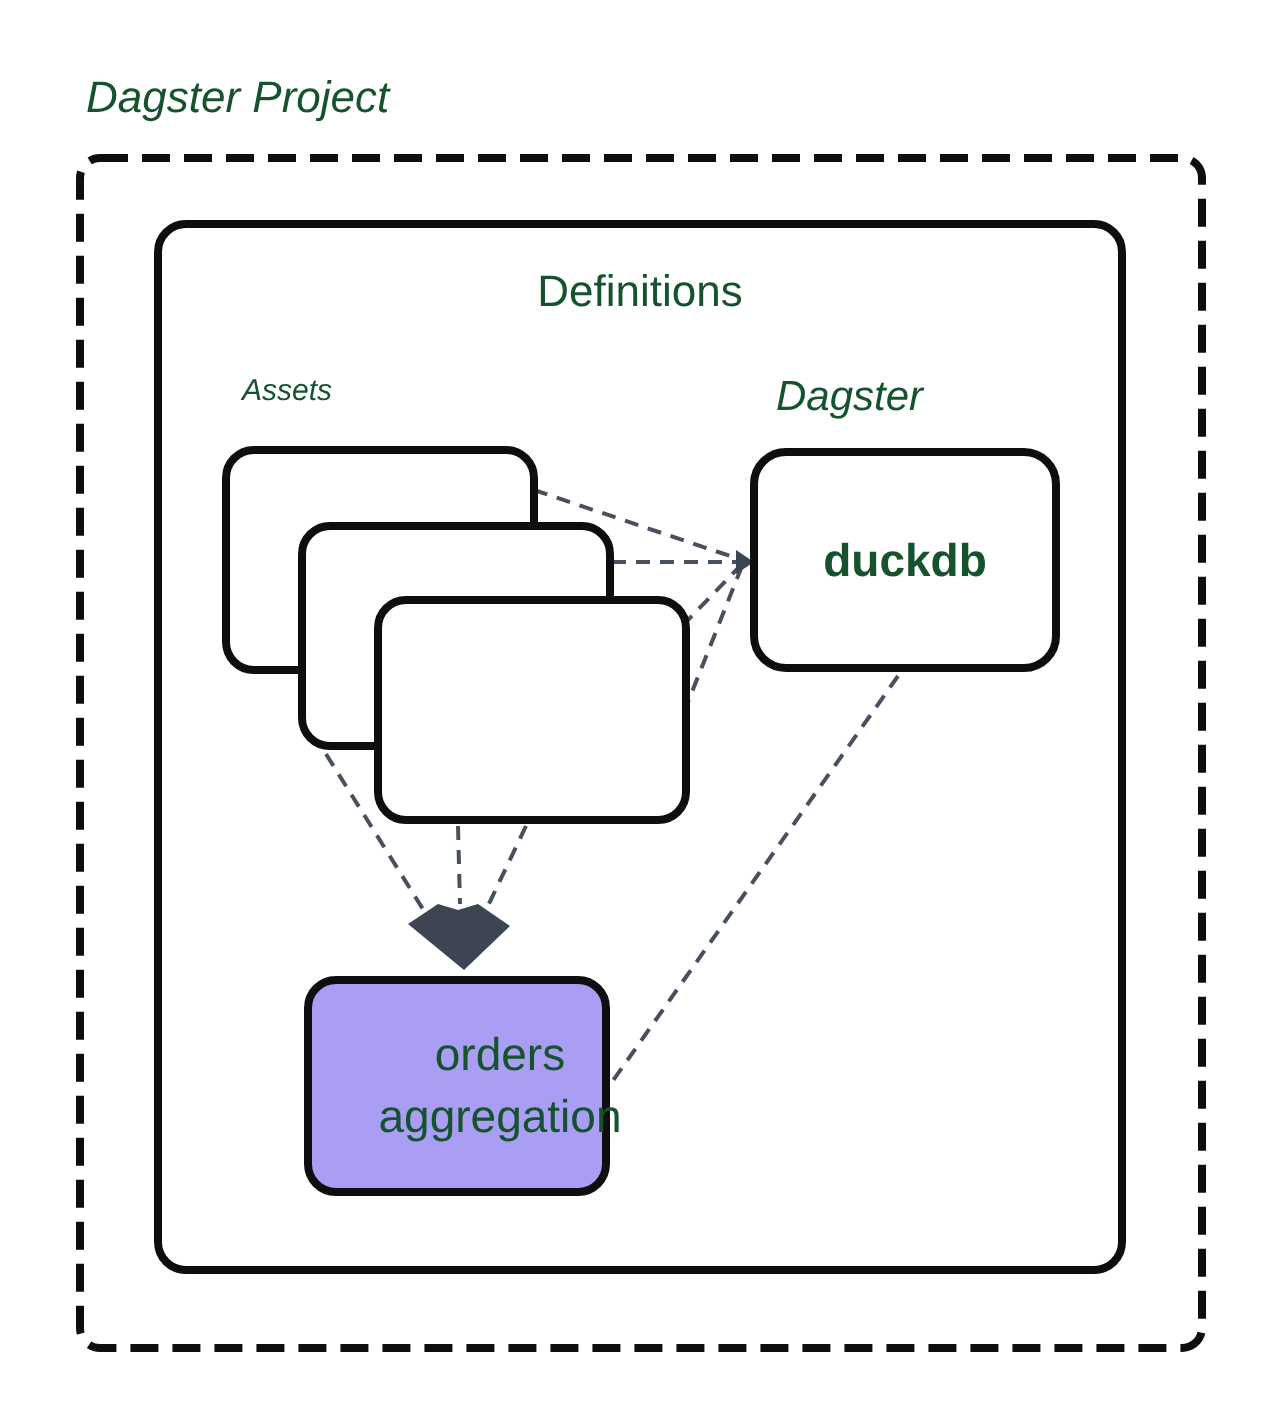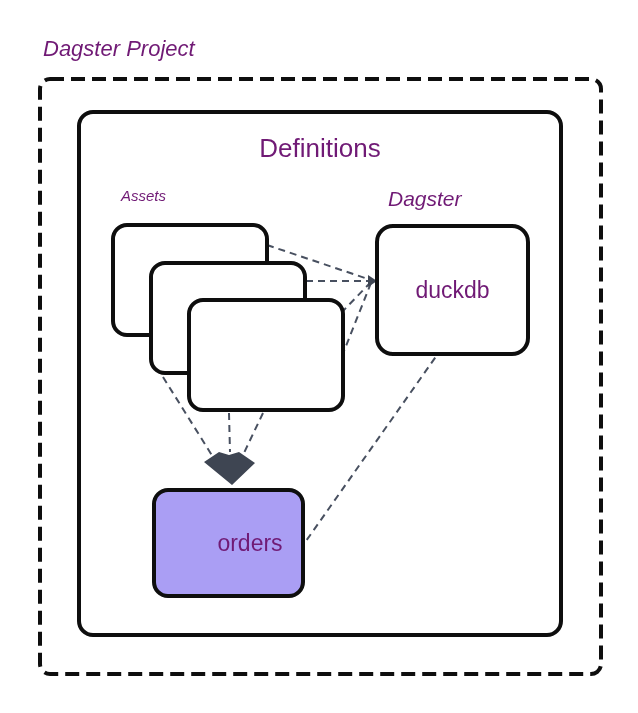--- a/index.html
+++ b/index.html
@@ -2,21 +2,21 @@
 <html><head>
 <meta charset="utf-8">
 <style>
   html, body { margin: 0; padding: 0; background: #ffffff; }
   .canvas {
     position: relative;
     width: 638px;
     height: 713px;
     background: #ffffff;
     font-family: "Liberation Sans", sans-serif;
-    color: #701a75;
+    color: #14532d;
     overflow: hidden;
   }
   .layer { position: absolute; left: 0; top: 0; }
   svg.layer { width: 638px; height: 713px; }
 
   
   .conn { fill: none; stroke-width: 2; stroke-dasharray: 7 5; stroke-linecap: butt; }
   .boundary { fill: none; stroke-width: 4; stroke-dasharray: 14 7; }
   .arrowshape { stroke-linejoin: round; }
 
@@ -33,40 +33,41 @@
     position: absolute;
     background: #ffffff;
     border: 4px solid #0e0e0e;
     border-radius: 16px;
     box-sizing: border-box;
   }
   .card1 { left: 111px; top: 223px; width: 158px; height: 114px; }
   .card2 { left: 149px; top: 261px; width: 158px; height: 114px; }
   .card3 { left: 187px; top: 298px; width: 158px; height: 114px; }
   .duckdb {
-    left: 375px; top: 224px; width: 155px; height: 132px;
+    left: 375px; top: 224px; width: 155px; height: 112px;
     border-radius: 18px;
     display: flex; align-items: center; justify-content: center;
     font-size: 23px;
+    font-weight: bold;
   }
   .asset-node {
     left: 152px; top: 488px; width: 153px; height: 110px;
     background: #AA9EF4;
     display: flex; flex-direction: column;
     align-items: center; justify-content: center;
     font-size: 23px; line-height: 31px;
     text-align: center;
     padding-left: 43px;
   }
   .label { position: absolute; white-space: nowrap; }
   .italic { font-style: italic; font-weight: 500; }
   .title-label { left: 43px; top: 36px; font-size: 22px; }
   .definitions-label {
     left: 77px; top: 133px; width: 486px;
-    text-align: center; font-size: 26px; font-weight: 400;
+    text-align: center; font-size: 22px; font-weight: 400;
     white-space: nowrap;
   }
   .assets-label { left: 121px; top: 187px; font-size: 15px; }
   .resource-label { left: 388px; top: 187px; font-size: 21px; }
 </style>
 </head>
 <body>
 
 <div class="canvas">
 
@@ -101,15 +102,16 @@
   <div class="box card1"></div>
   <div class="box card2"></div>
   <div class="box card3"></div>
 
   <div class="box duckdb">
     <span>duckdb</span>
   </div>
 
   <div class="box asset-node">
     <span>orders</span>
+    <span>aggregation</span>
   </div>
 
 </div>
 
 </body></html>

